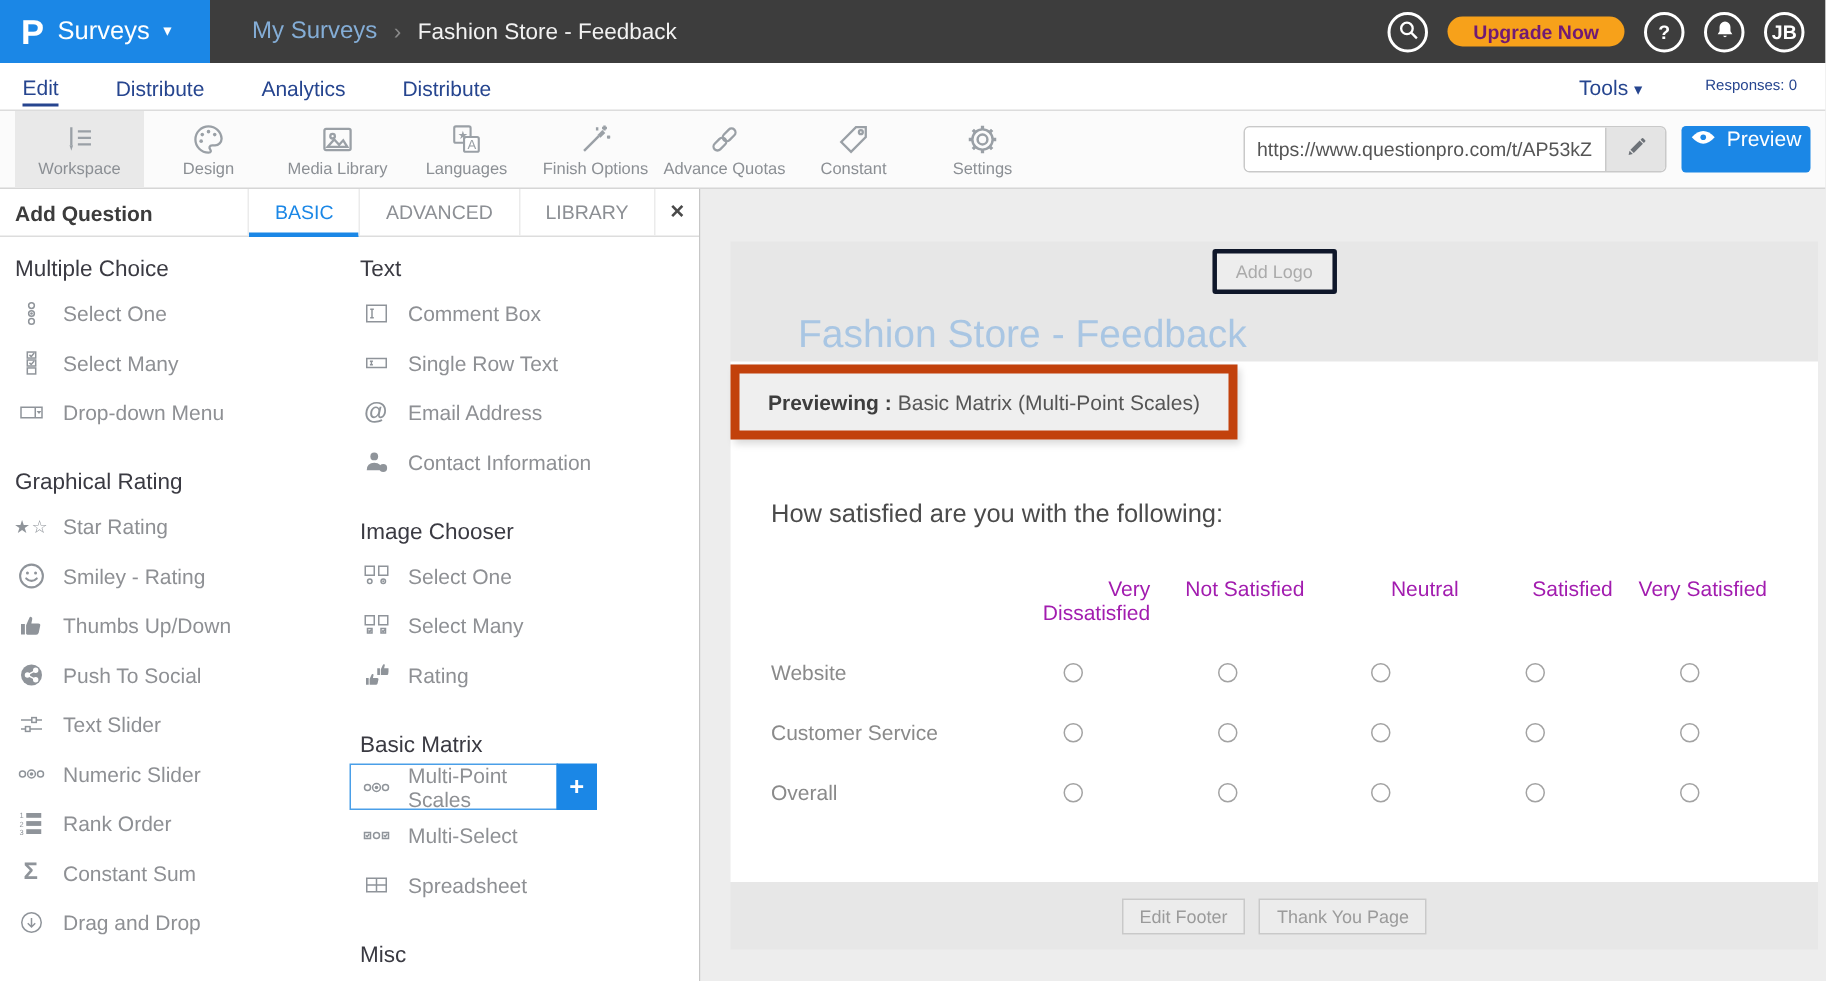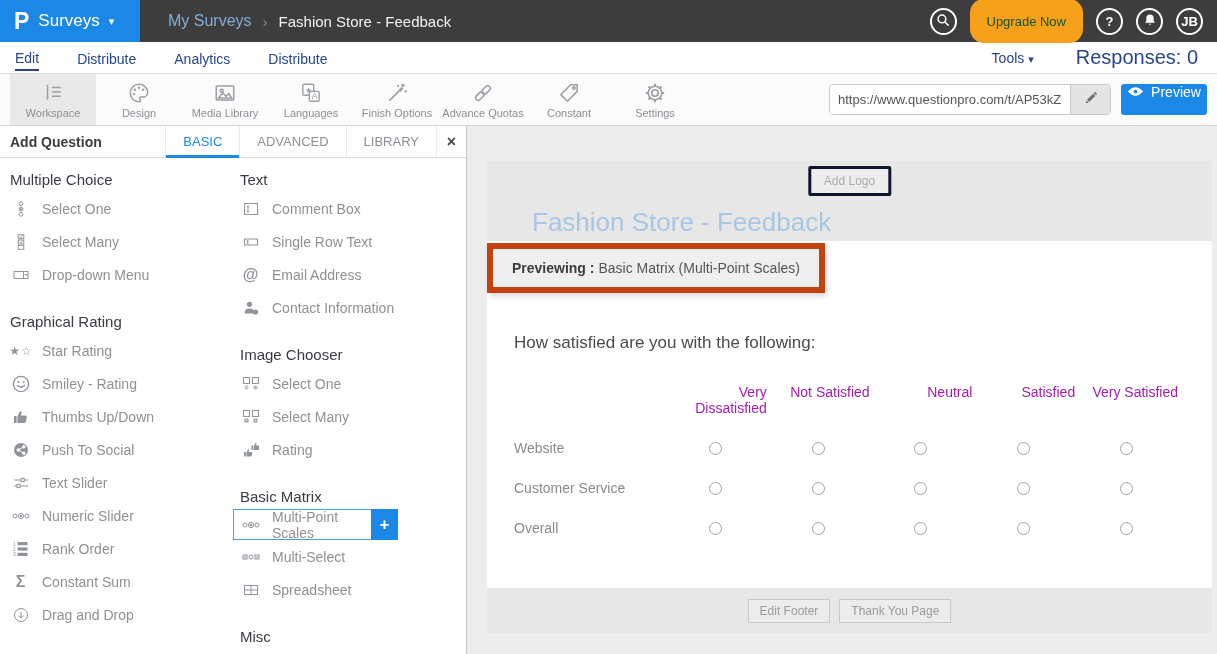--- a/index.html
+++ b/index.html
@@ -11,30 +11,30 @@
   .logo-area{width:140px;height:100%;background:#1b87e6;display:flex;align-items:center;padding-left:14px;gap:9px;cursor:pointer}
   .logo-p{font-size:23px;font-weight:bold;line-height:1}
   .product{font-size:17px}
   .caret{font-size:11px;line-height:1}
   .breadcrumb{margin-left:28px;display:flex;align-items:center;gap:11px;font-size:15px}
   .bc-parent{color:#84add6;font-size:16px;cursor:pointer}
   .bc-sep{color:#8a8a8a;font-size:15px}
   .bc-current{color:#f2f2f2}
   .topbar-right{margin-left:auto;display:flex;align-items:center;gap:13px;padding-right:14px}
   .circ-btn{width:27px;height:27px;border:2px solid #fff;border-radius:50%;display:flex;align-items:center;justify-content:center;font-size:13px;font-weight:bold;cursor:pointer;flex:none}
-  .upgrade-btn{height:44px;background:#f7a11a;border-radius:14px;color:#14532d;font-size:13px;font-weight:normal;display:flex;align-items:center;padding:0 17px;cursor:pointer}
+  .upgrade-btn{height:20px;background:#f7a11a;border-radius:14px;color:#701a75;font-size:13px;font-weight:bold;display:flex;align-items:center;padding:0 17px;cursor:pointer}
 
   
   .mainnav{height:32px;background:#fff;border-bottom:1px solid #dcdcdc;display:flex;align-items:center;padding:0 15px;color:#26458f}
   .nav-tabs{display:flex;gap:38px;height:100%;align-items:center}
   .nav-tab{font-size:14px;cursor:pointer;padding:6px 0 3px}
   .nav-tab.active{border-bottom:2px solid #26458f}
   .nav-right{margin-left:auto;display:flex;gap:42px;align-items:center;padding-right:4px}
   .tools-lbl{cursor:pointer}
-  .resp-lbl{font-size:20px}
+  .resp-lbl{font-size:10px}
 
   
   .toolbar{height:52px;background:#fbfbfb;border-bottom:1px solid #d6d6d6;display:flex;align-items:center;padding-left:10px}
   .tool-item{width:86px;height:100%;display:flex;flex-direction:column;align-items:center;justify-content:center;gap:2px;cursor:pointer}
   .tool-item.active{background:#e9e9e9}
   .tool-ic{height:24px;display:flex;align-items:center;justify-content:center}
   .tool-label{font-size:11px;color:#8b8f94;white-space:nowrap}
   .url-box{margin-left:auto;width:282px;height:31px;border:1px solid #c9c9c9;border-radius:4px;background:#fff;display:flex;overflow:hidden}
   .url-input{flex:1;border:none;outline:none;font-size:13px;color:#555;padding:0 8px;font-family:"Liberation Sans",sans-serif;min-width:0}
   .pencil-seg{width:40px;background:#e4e4e4;border-left:1px solid #c9c9c9;display:flex;align-items:center;justify-content:center;cursor:pointer}

